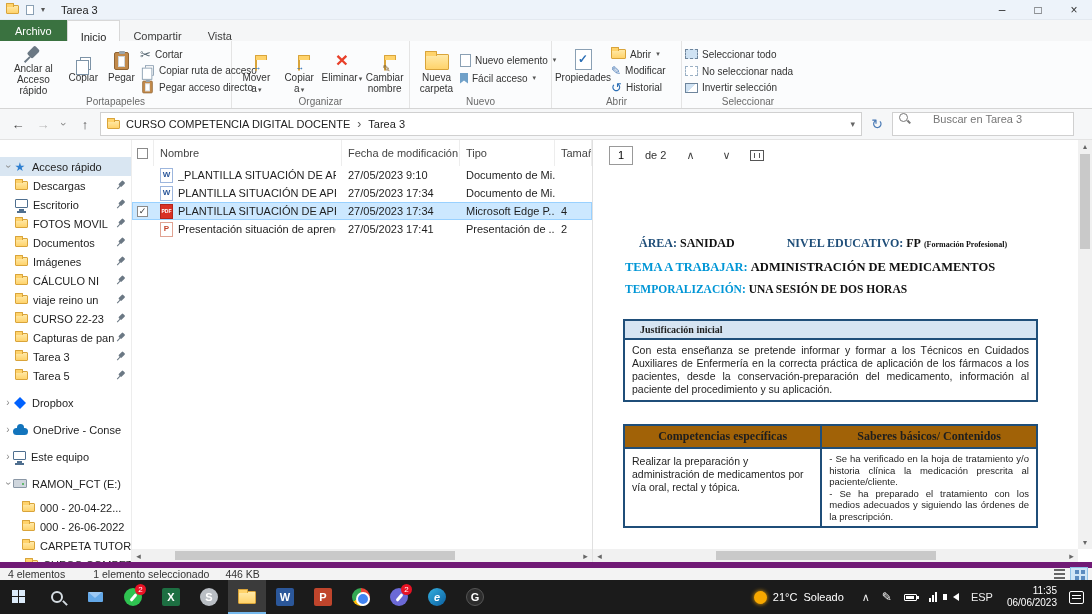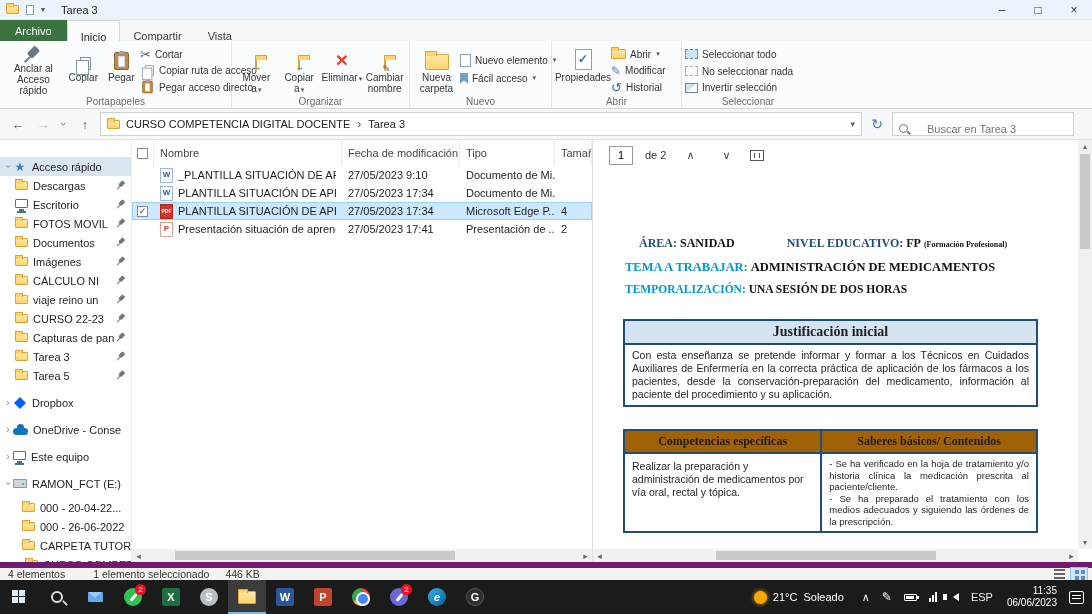--- a/index.html
+++ b/index.html
@@ -69,21 +69,21 @@
 
 .addrbar{position:absolute;left:0;top:109px;right:0;height:31px;background:#f6f7f8;display:flex;align-items:center;padding:0 8px;gap:5px;border-bottom:1px solid #e3e3e3}
 .nav-arrow{width:20px;text-align:center;font-size:13px;color:#444}
 .nav-arrow.disabled{color:#b9b9b9}
 .chev-hist{font-size:11px;color:#888;transform:rotate(90deg);width:12px;text-align:center}
 .addr-box{flex:1;height:24px;background:#fff;border:1px solid #d0d0d0;display:flex;align-items:center;padding:0 6px;gap:6px;max-width:762px}
 .crumb{font-size:11px;color:#222;white-space:nowrap}
 .crumb-sep{color:#555;font-size:12px;padding:0 1px}
 .addr-caret{margin-left:auto;color:#666;font-size:9px}
 .refresh{width:20px;text-align:center;color:#4a7ab5;font-size:14px}
-.search-box{width:182px;height:24px;background:#fff;border:1px solid #d0d0d0;display:flex;align-items:flex-end;padding:0 6px;gap:17px}
+.search-box{width:182px;height:24px;background:#fff;border:1px solid #d0d0d0;display:flex;align-items:flex-start;padding:0 6px;gap:23px}
 .search-box input{border:none;outline:none;flex:1;font-size:11px;color:#333;font-family:inherit;background:transparent;min-width:0}
 .search-box input::placeholder{color:#767676}
 .mag{width:11px;height:11px;position:relative;flex:none}
 .mag::before{content:"";position:absolute;left:0;top:0;width:7px;height:7px;border:1.5px solid #777;border-radius:50%}
 .mag::after{content:"";position:absolute;left:8px;top:8px;width:4px;height:1.5px;background:#777;transform:rotate(45deg)}
 
 
 .sidebar{position:absolute;left:0;top:140px;width:131px;height:422px;background:#fff;overflow:hidden;padding-top:17px}
 .nitem{display:flex;align-items:center;height:19px;padding-left:3px;font-size:11px;color:#1e1e1e;white-space:nowrap}
 .nitem.sel{background:#d9e6f2}
@@ -143,21 +143,21 @@
 .t-value{color:#0096d6}
 .serifline{font-family:"Liberation Serif",serif}
 .doc-line1{margin-top:18px;font-size:12px;display:flex;gap:52px;padding-left:16px}
 .lbl-navy{color:#1f4e79;font-weight:bold}
 .val-black{font-weight:bold;color:#111}
 .note{font-size:8px;font-weight:bold;color:#111}
 .doc-line2{margin-top:9px;font-size:12.5px;padding-left:2px}
 .doc-line3{margin-top:8px;font-size:11.5px;padding-left:2px}
 .lbl-cyan{color:#0096d6;font-weight:bold}
 .jbox{margin-top:24px;border:2px solid #1f4e79}
-.jbox-h{background:#d6e4f2;text-align:center;font-weight:bold;font-size:14px;padding:3px 15px;border-bottom:2px solid #1f4e79;font-family:"Liberation Serif",serif}
+.jbox-h{background:#d6e4f2;text-align:left;font-weight:bold;font-size:10px;padding:3px 15px;border-bottom:2px solid #1f4e79;font-family:"Liberation Serif",serif}
 .jbox-b{padding:4px 7px;font-size:10.5px;line-height:13px;text-align:justify}
 .ctable{margin-top:22px;border:2px solid #1f4e79}
 .ct-head{display:flex;background:#a16207;border-bottom:2px solid #1f4e79;font-weight:bold;font-size:12px;font-family:"Liberation Serif",serif}
 .ct-h1{width:48%;padding:3px 0;text-align:center;border-right:2px solid #1f4e79}
 .ct-h2{flex:1;padding:3px 0;text-align:center}
 .ct-body{display:flex}
 .ct-c1{width:48%;padding:6px 7px;border-right:2px solid #1f4e79;font-size:10.5px;line-height:13px}
 .ct-c2{flex:1;padding:4px 7px;font-size:9.5px;line-height:11.5px;text-align:justify}
 .pv-vscroll{position:absolute;right:0;top:0;width:14px;bottom:13px;background:#f1f1f1;display:flex;flex-direction:column;align-items:center;justify-content:space-between;font-size:8px;color:#666;padding:2px 0}
 .pv-vthumb{position:absolute;top:14px;left:2px;width:10px;height:95px;background:#c9c9c9}

